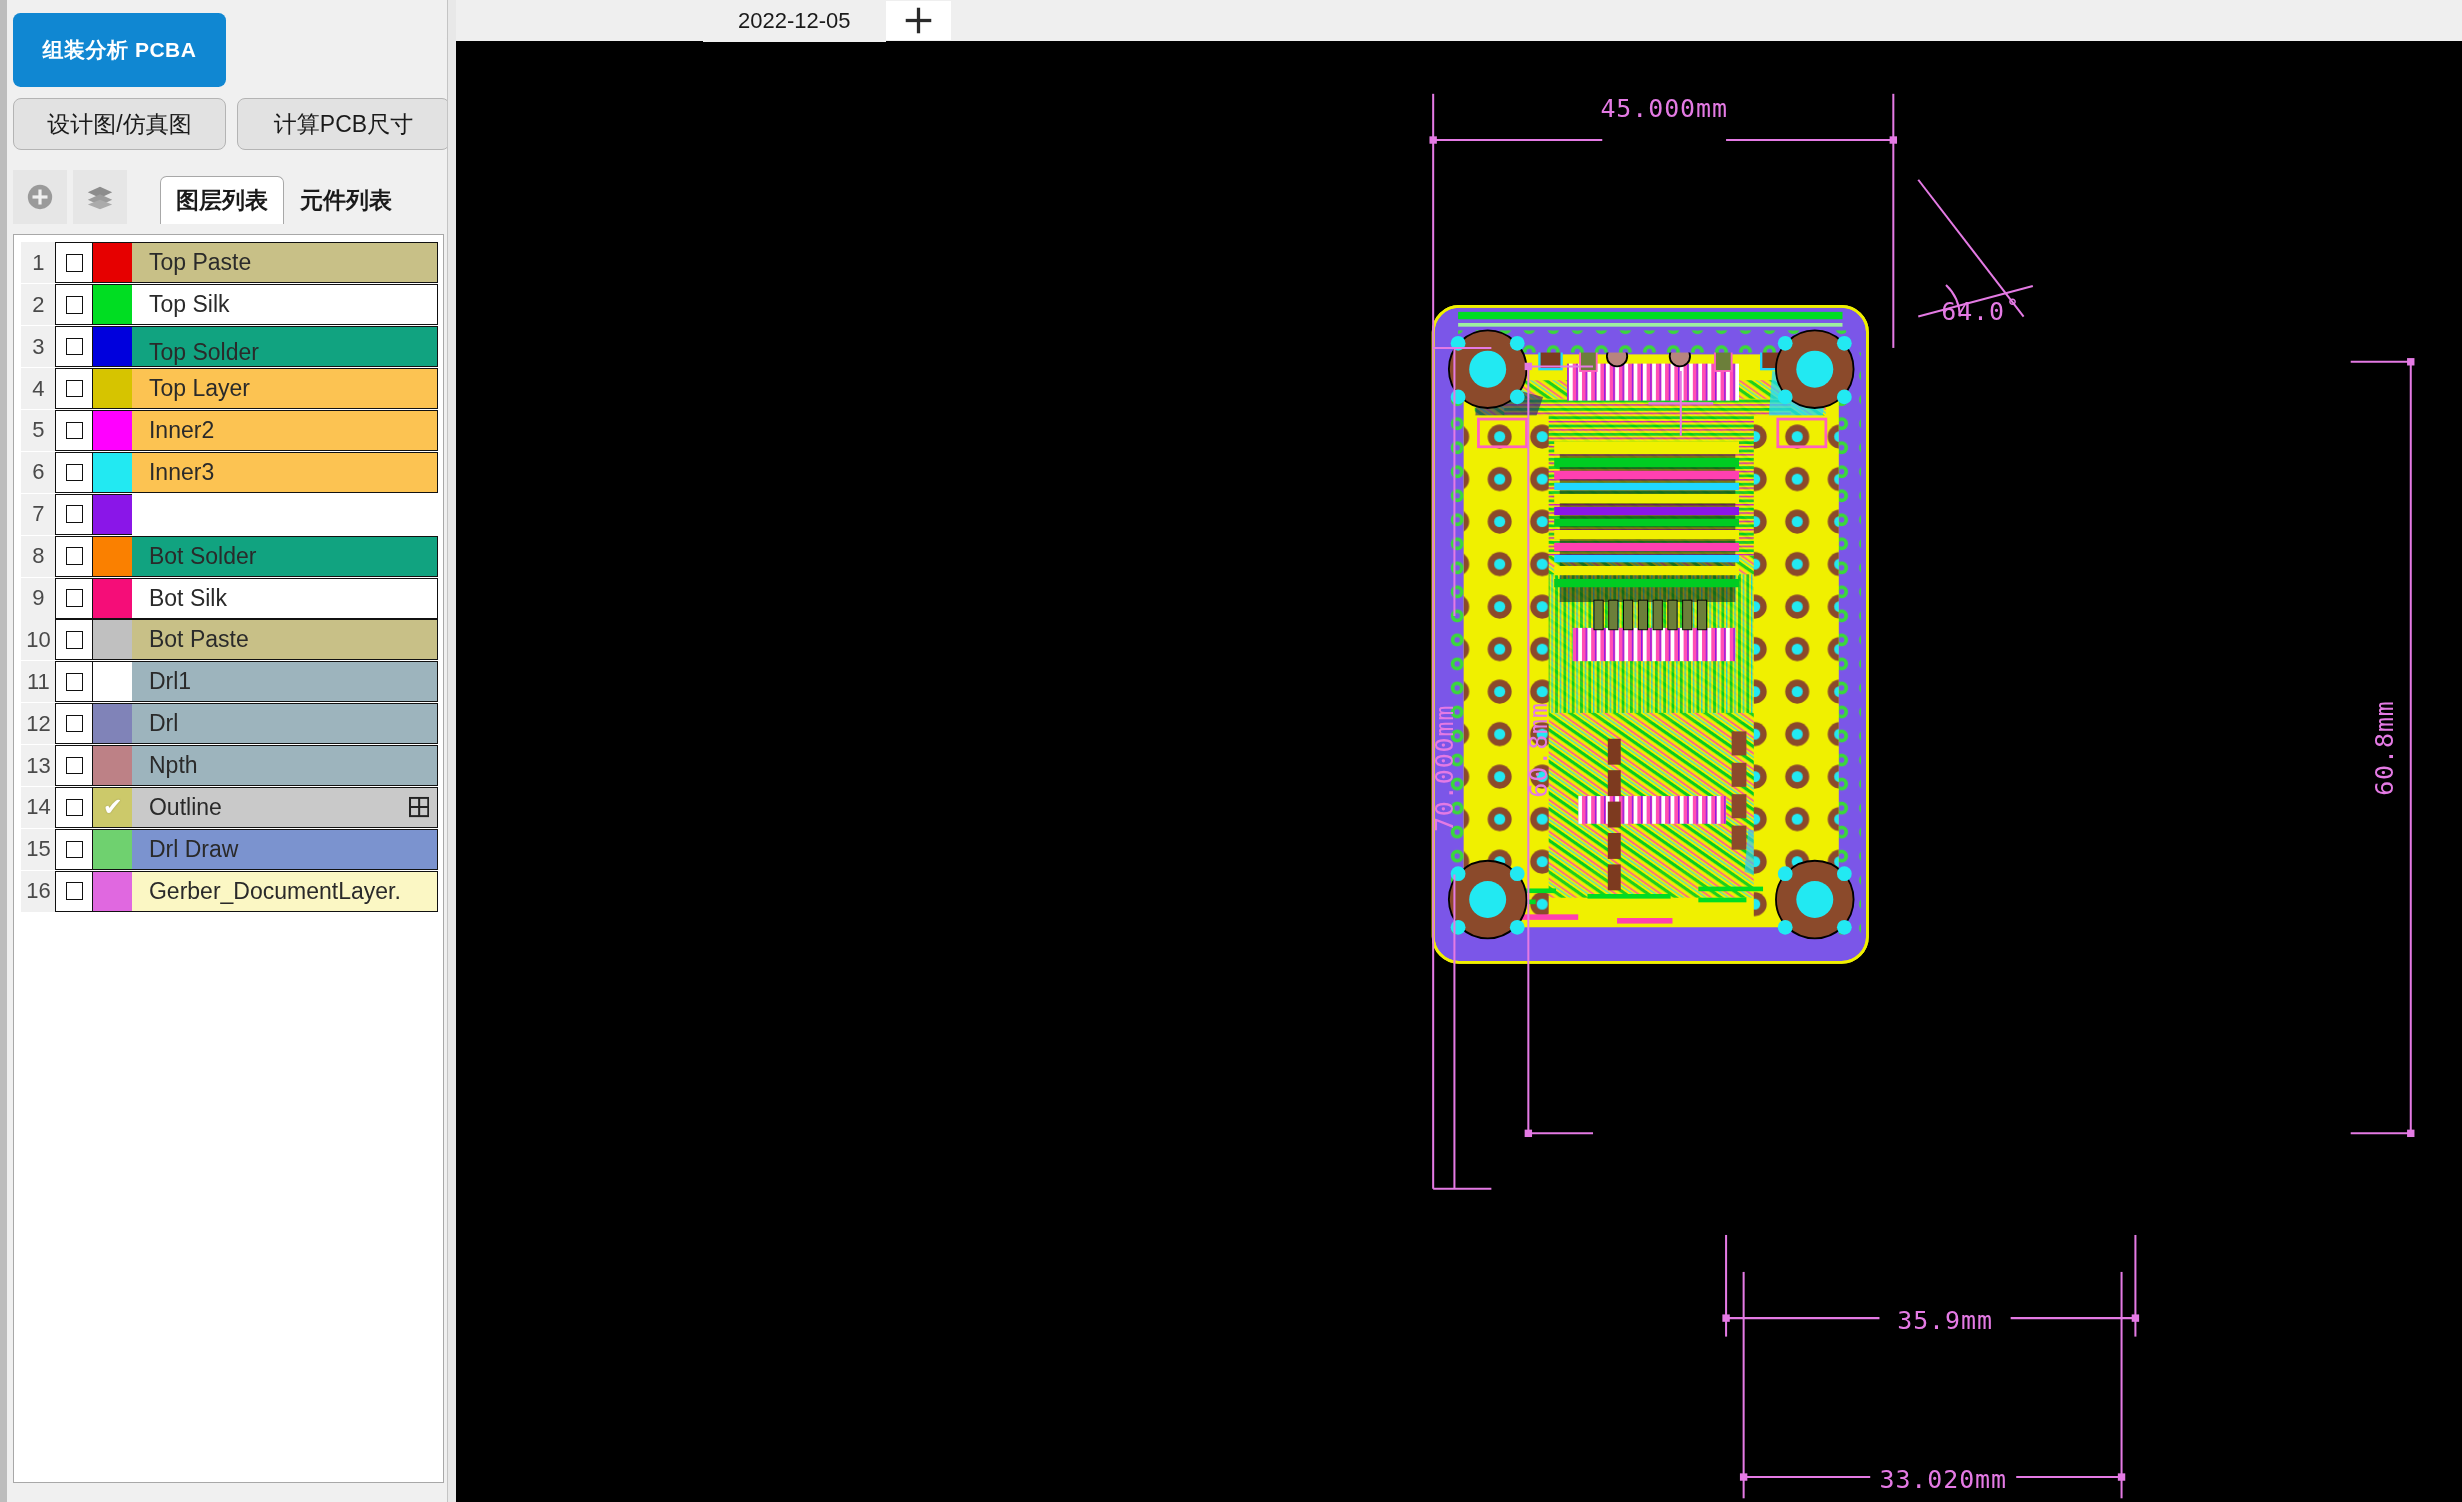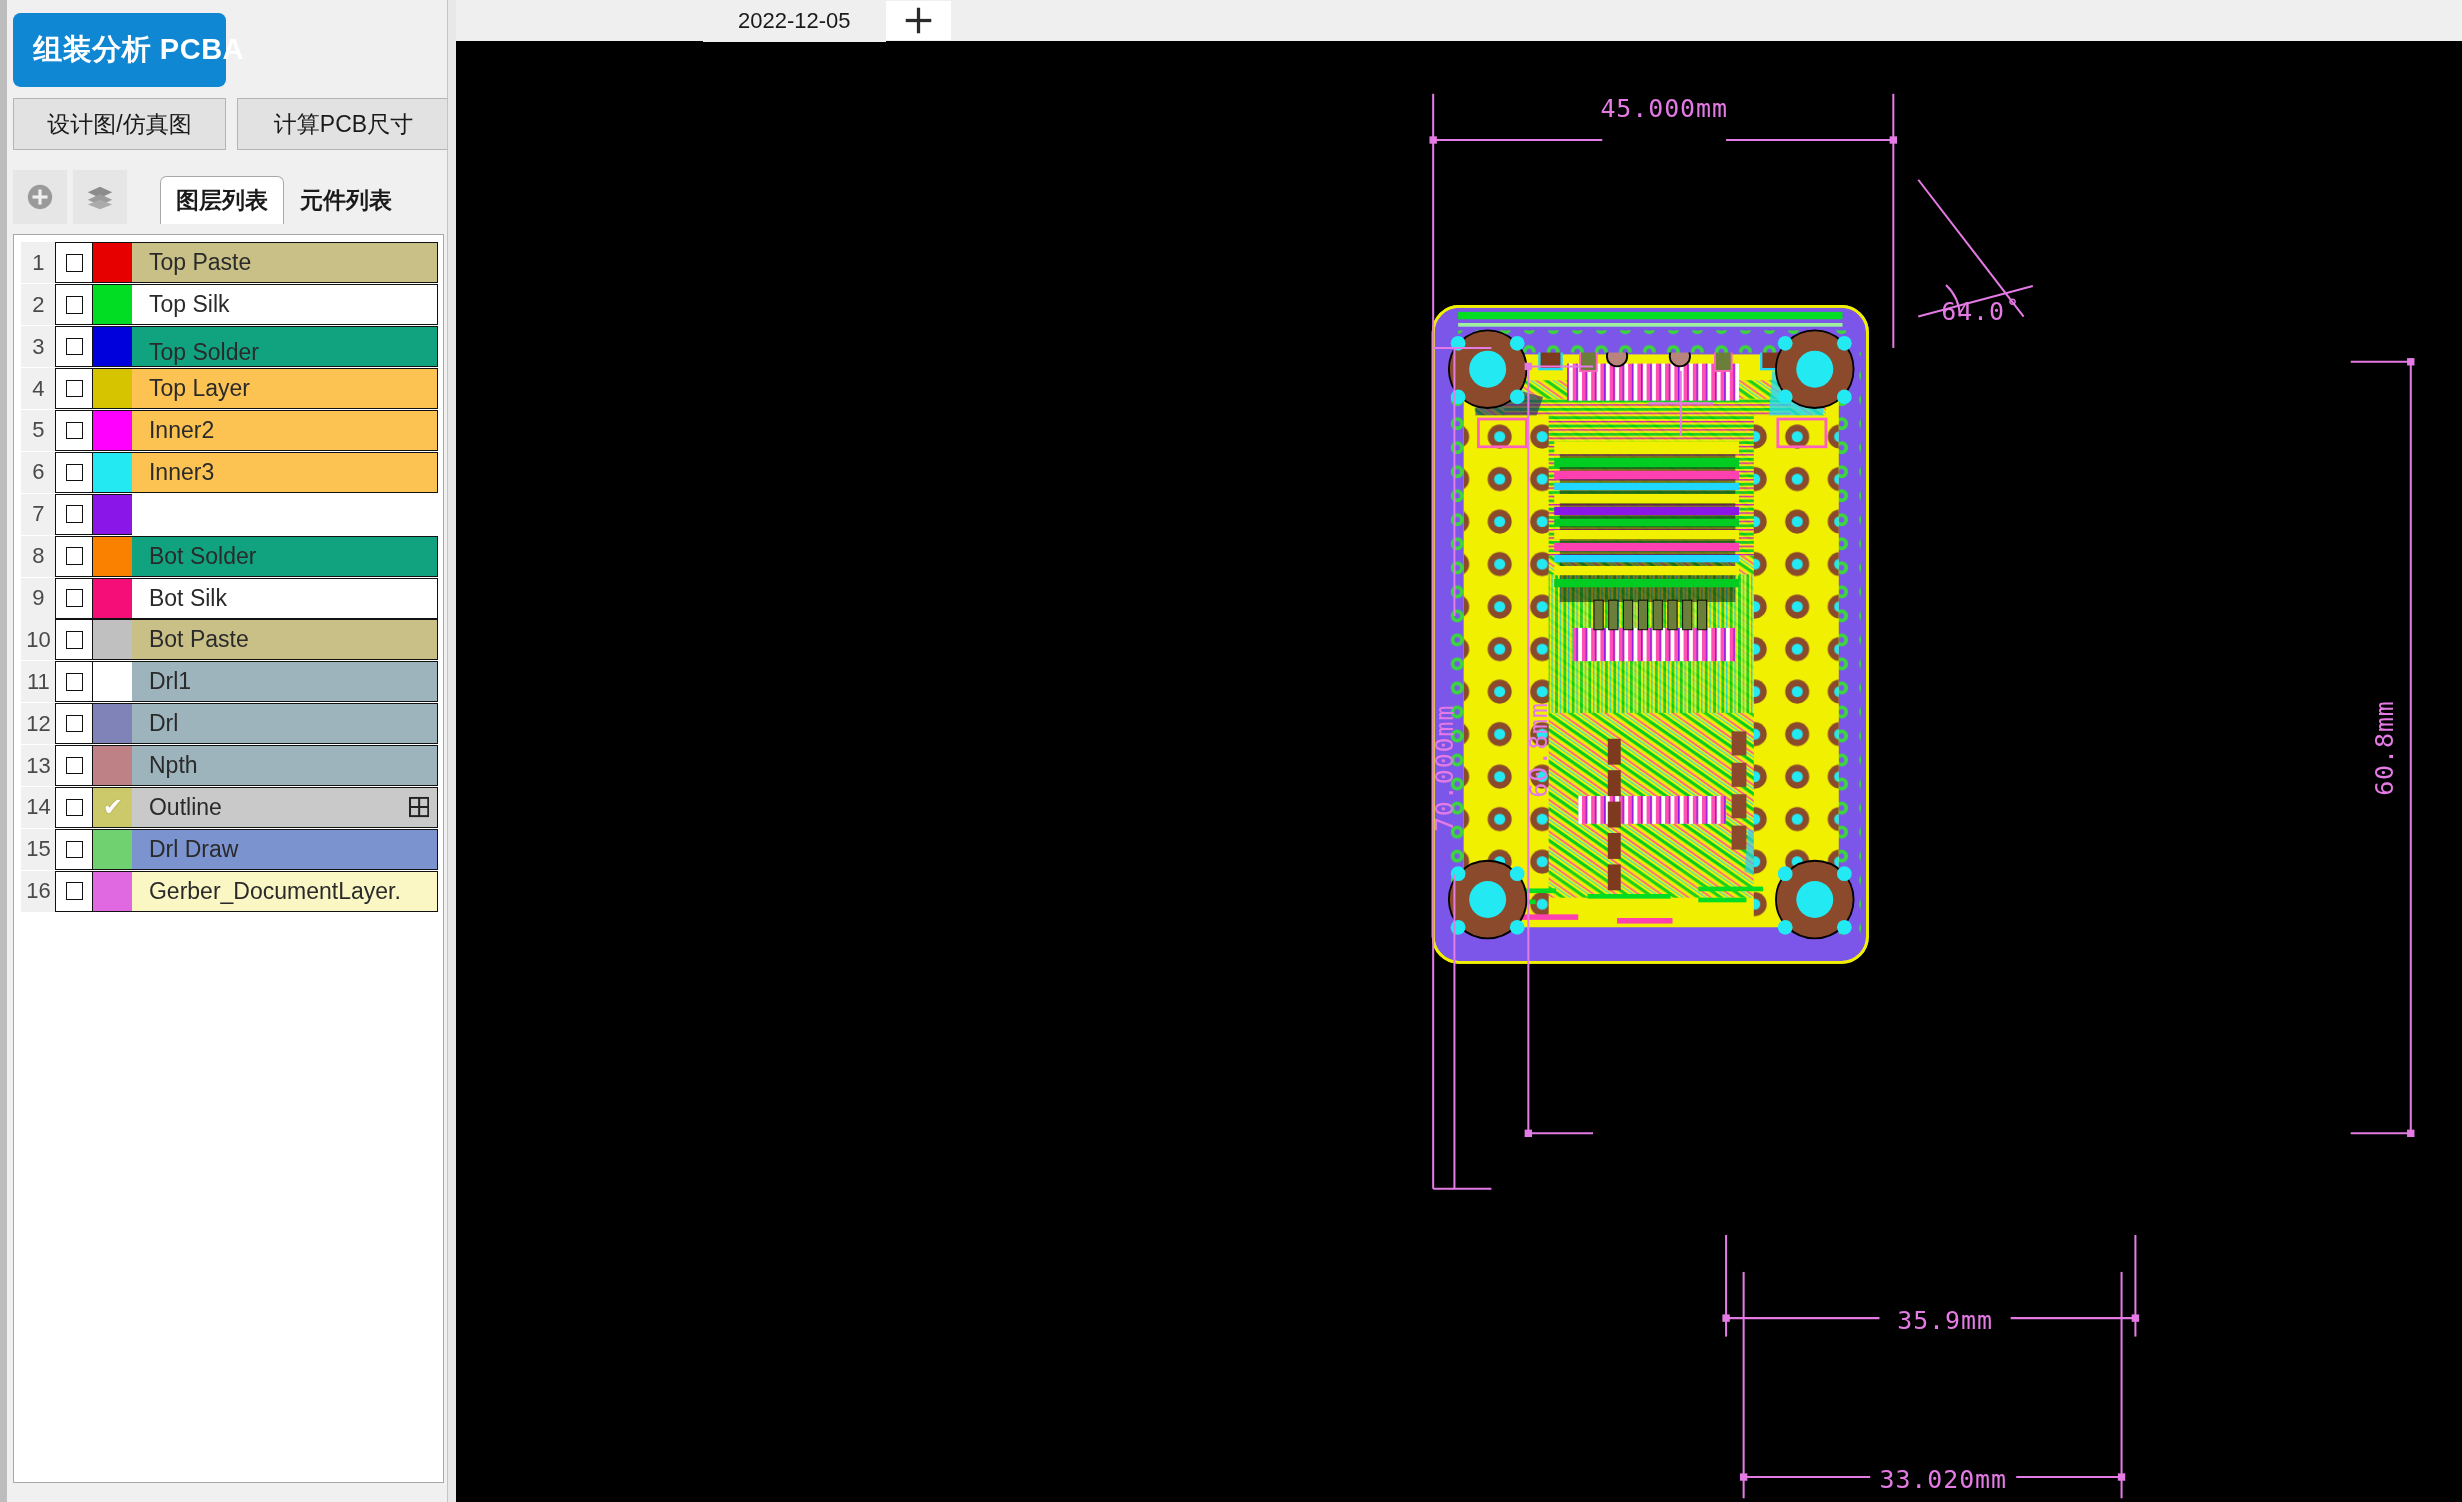--- a/index.html
+++ b/index.html
@@ -19,38 +19,38 @@
     flex: 0 0 456px;
   }
 
   .btn-row { display: flex; gap: 11px; padding: 0 0 0 13px; }
   #primary-btn-row { padding-top: 13px; }
   .btn-primary {
     background: #1087d2;
     color: #ffffff;
     border: none;
     border-radius: 7.4px;
-    font-size: 29px;
+    font-size: 21px;
     font-weight: bold;
     height: 74px;
     padding: 0 20.3px;
     cursor: pointer;
     letter-spacing: 0.5px;
     white-space: nowrap;
     font-family: "Liberation Sans", "DejaVu Sans", sans-serif;
   }
   #assembly-btn { width: 213px; }
   #dfm-btn { width: 213px; }
 
   #secondary-btn-row { padding-top: 11px; }
   .btn-secondary {
     background: #e2e2e2;
     color: #1a1a1a;
     border: 0.9px solid #b4b4b4;
-    border-radius: 0;
+    border-radius: 8px;
     font-size: 23px;
     height: 52px;
     padding: 0 15px;
     cursor: pointer;
     white-space: nowrap;
     font-family: "Liberation Sans", "DejaVu Sans", sans-serif;
   }
   #design-sim-btn { width: 213px; }
   #calc-size-btn { width: 213px; }
 

